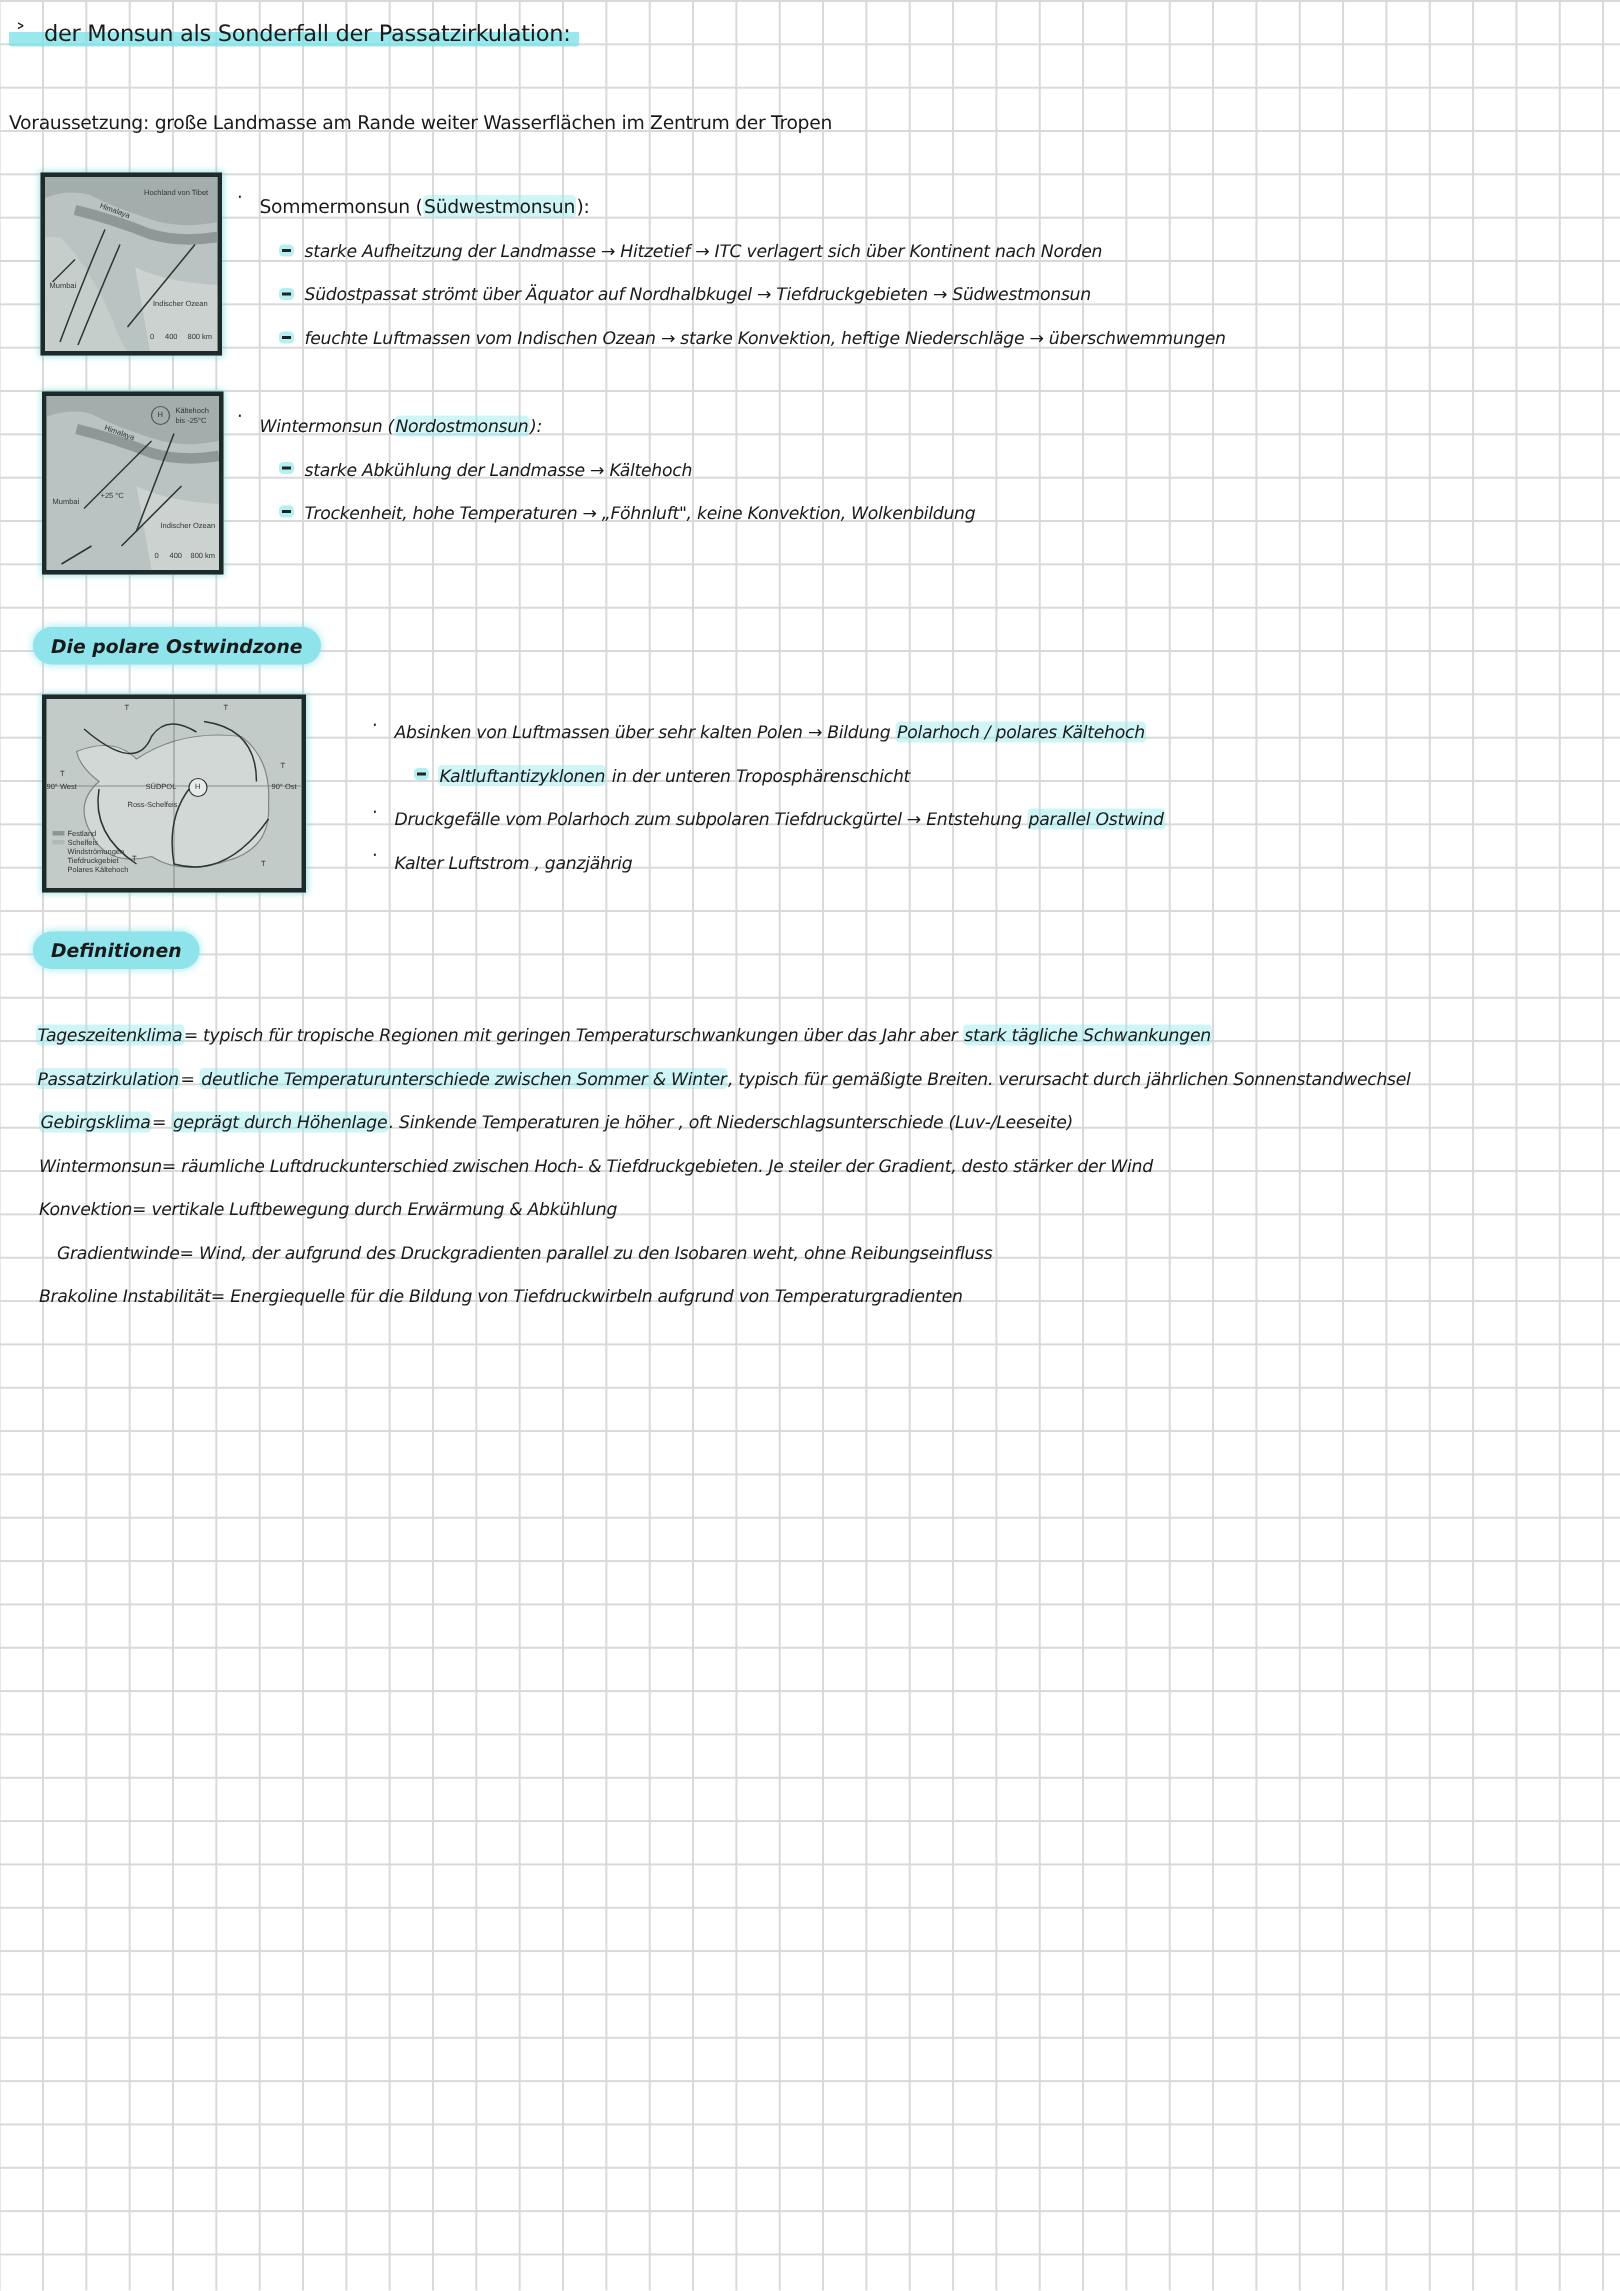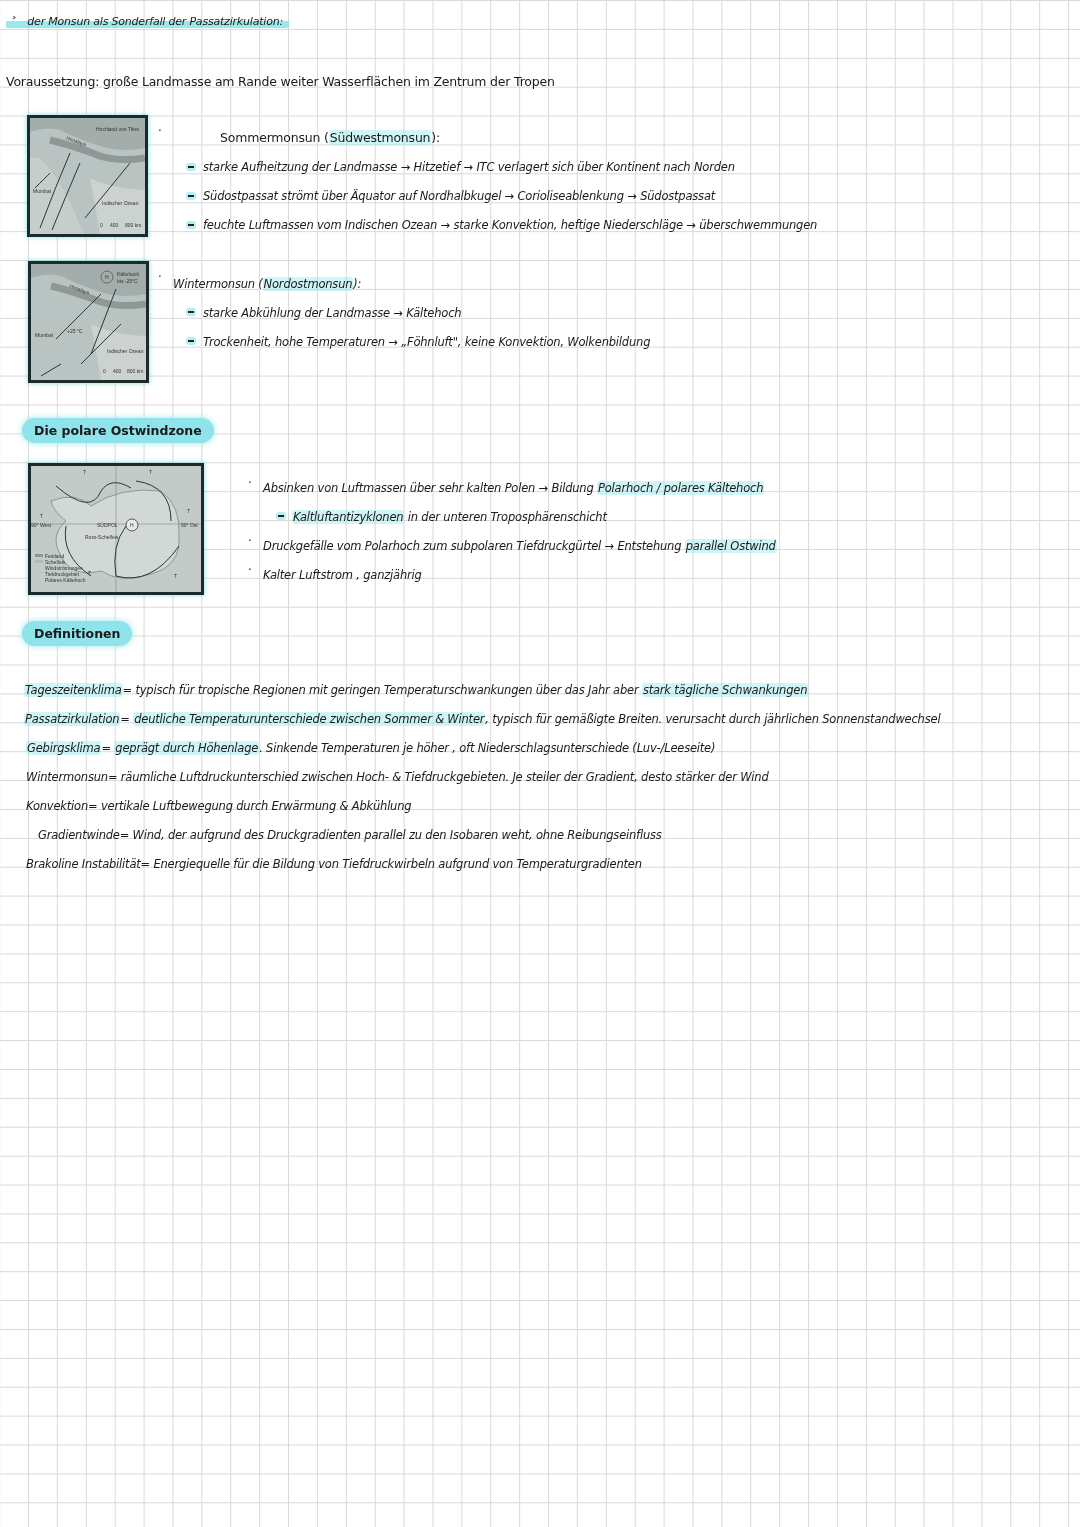--- a/index.html
+++ b/index.html
@@ -26,41 +26,42 @@
     padding: 0 6px 0 4px;
     border-radius: 2px;
   }
   .pill {
     background: #8fe3ea;
     border-radius: 16px;
     padding: 5px 12px;
     font-weight: bold;
     font-size: 12.5px;
     box-shadow: 0 0 6px rgba(143,227,234,0.9);
+    font-style: italic;
   }
   .bullet { position: absolute; font-size: 12px; }
   .dash { position: absolute; width: 6px; height: 2px; background: #222; }
   .dash::before {
     content: ""; position: absolute; left: -2px; top: -3px; width: 10px; height: 8px;
     background: rgba(120,225,230,0.55); border-radius: 3px; z-index: -1;
   }
   .map {
     position: absolute;
     border: 3px solid #1c2a2a;
     box-shadow: 0 0 4px 1px rgba(110, 215, 215, 0.6);
     background: #bcc6c4;
     overflow: hidden;
   }
   .map svg { display: block; }
   .map-label { position: absolute; font-size: 5px; color: #333; white-space: nowrap; font-family: "Liberation Sans", sans-serif; }
 </style>
 </head>
 <body>
 
-<div class="abs txt" style="left:6px; top:14px; font-size:11px;font-style:italic;">
+<div class="abs txt" style="left:6px; top:14px; font-size:15px;">
   <span class="title-hl">
     <span style="margin-right:12px;">˃</span><span>der Monsun als Sonderfall der Passatzirkulation:</span>
   </span>
 </div>
 
 <div class="abs txt" style="left:6px; top:74px;">
   <span>Voraussetzung:</span>
   <span>große Landmasse am Rande weiter Wasserflächen im Zentrum der Tropen</span>
 </div>
 
@@ -79,28 +80,28 @@
   <span class="map-label" style="left:66px; top:8px;">Hochland von Tibet</span>
   <span class="map-label" style="left:36px; top:20px; transform:rotate(20deg);">Himalaya</span>
   <span class="map-label" style="left:3px; top:70px;">Mumbai</span>
   <span class="map-label" style="left:72px; top:82px;">Indischer Ozean</span>
   <span class="map-label" style="left:70px; top:104px;">0</span>
   <span class="map-label" style="left:80px; top:104px;">400</span>
   <span class="map-label" style="left:95px; top:104px;">800 km</span>
 </div>
 
 <span class="bullet" style="left:158px; top:124px;">·</span>
-<div class="abs txt" style="left:173px; top:130px;padding-left:47px;">
+<div class="abs txt" style="left:173px; top:130px;">
   <span>Sommermonsun (</span><span class="hl-soft">Südwestmonsun</span><span>):</span>
 </div>
 
 <span class="dash" style="left:188px; top:166px;"></span>
 <div class="abs txt small" style="left:203px; top:159px;">starke Aufheitzung der Landmasse → Hitzetief → ITC verlagert sich über Kontinent nach Norden</div>
 <span class="dash" style="left:188px; top:195px;"></span>
-<div class="abs txt small" style="left:203px; top:188px;">Südostpassat strömt über Äquator auf Nordhalbkugel → Corioliseablenkung → Südostpassat</div>
+<div class="abs txt small" style="left:203px; top:188px;">Südostpassat strömt über Äquator auf Nordhalbkugel → Tiefdruckgebieten → Südwestmonsun</div>
 <span class="dash" style="left:188px; top:224px;"></span>
 <div class="abs txt small" style="left:203px; top:217px;">feuchte Luftmassen vom Indischen Ozean → starke Konvektion, heftige Niederschläge → überschwemmungen</div>
 
 <div class="map" style="left:28px; top:261px; width:115px; height:116px;">
   <svg width="115" height="116" viewBox="0 0 115 116">
     <rect width="115" height="116" fill="#b9c3c1"></rect>
     <path d="M0,0 L115,0 L115,30 Q90,35 70,28 Q45,20 30,12 Q15,8 0,14 Z" fill="#a3adab"></path>
     <path d="M20,22 Q45,28 70,38 Q90,44 115,40" stroke="#8e9896" stroke-width="7" fill="none"></path>
     <path d="M60,60 Q80,70 115,72 L115,116 L70,116 Z" fill="#cbd2d0"></path>
     <circle cx="76" cy="13" r="6" fill="none" stroke="#555" stroke-width="0.8"></circle>

